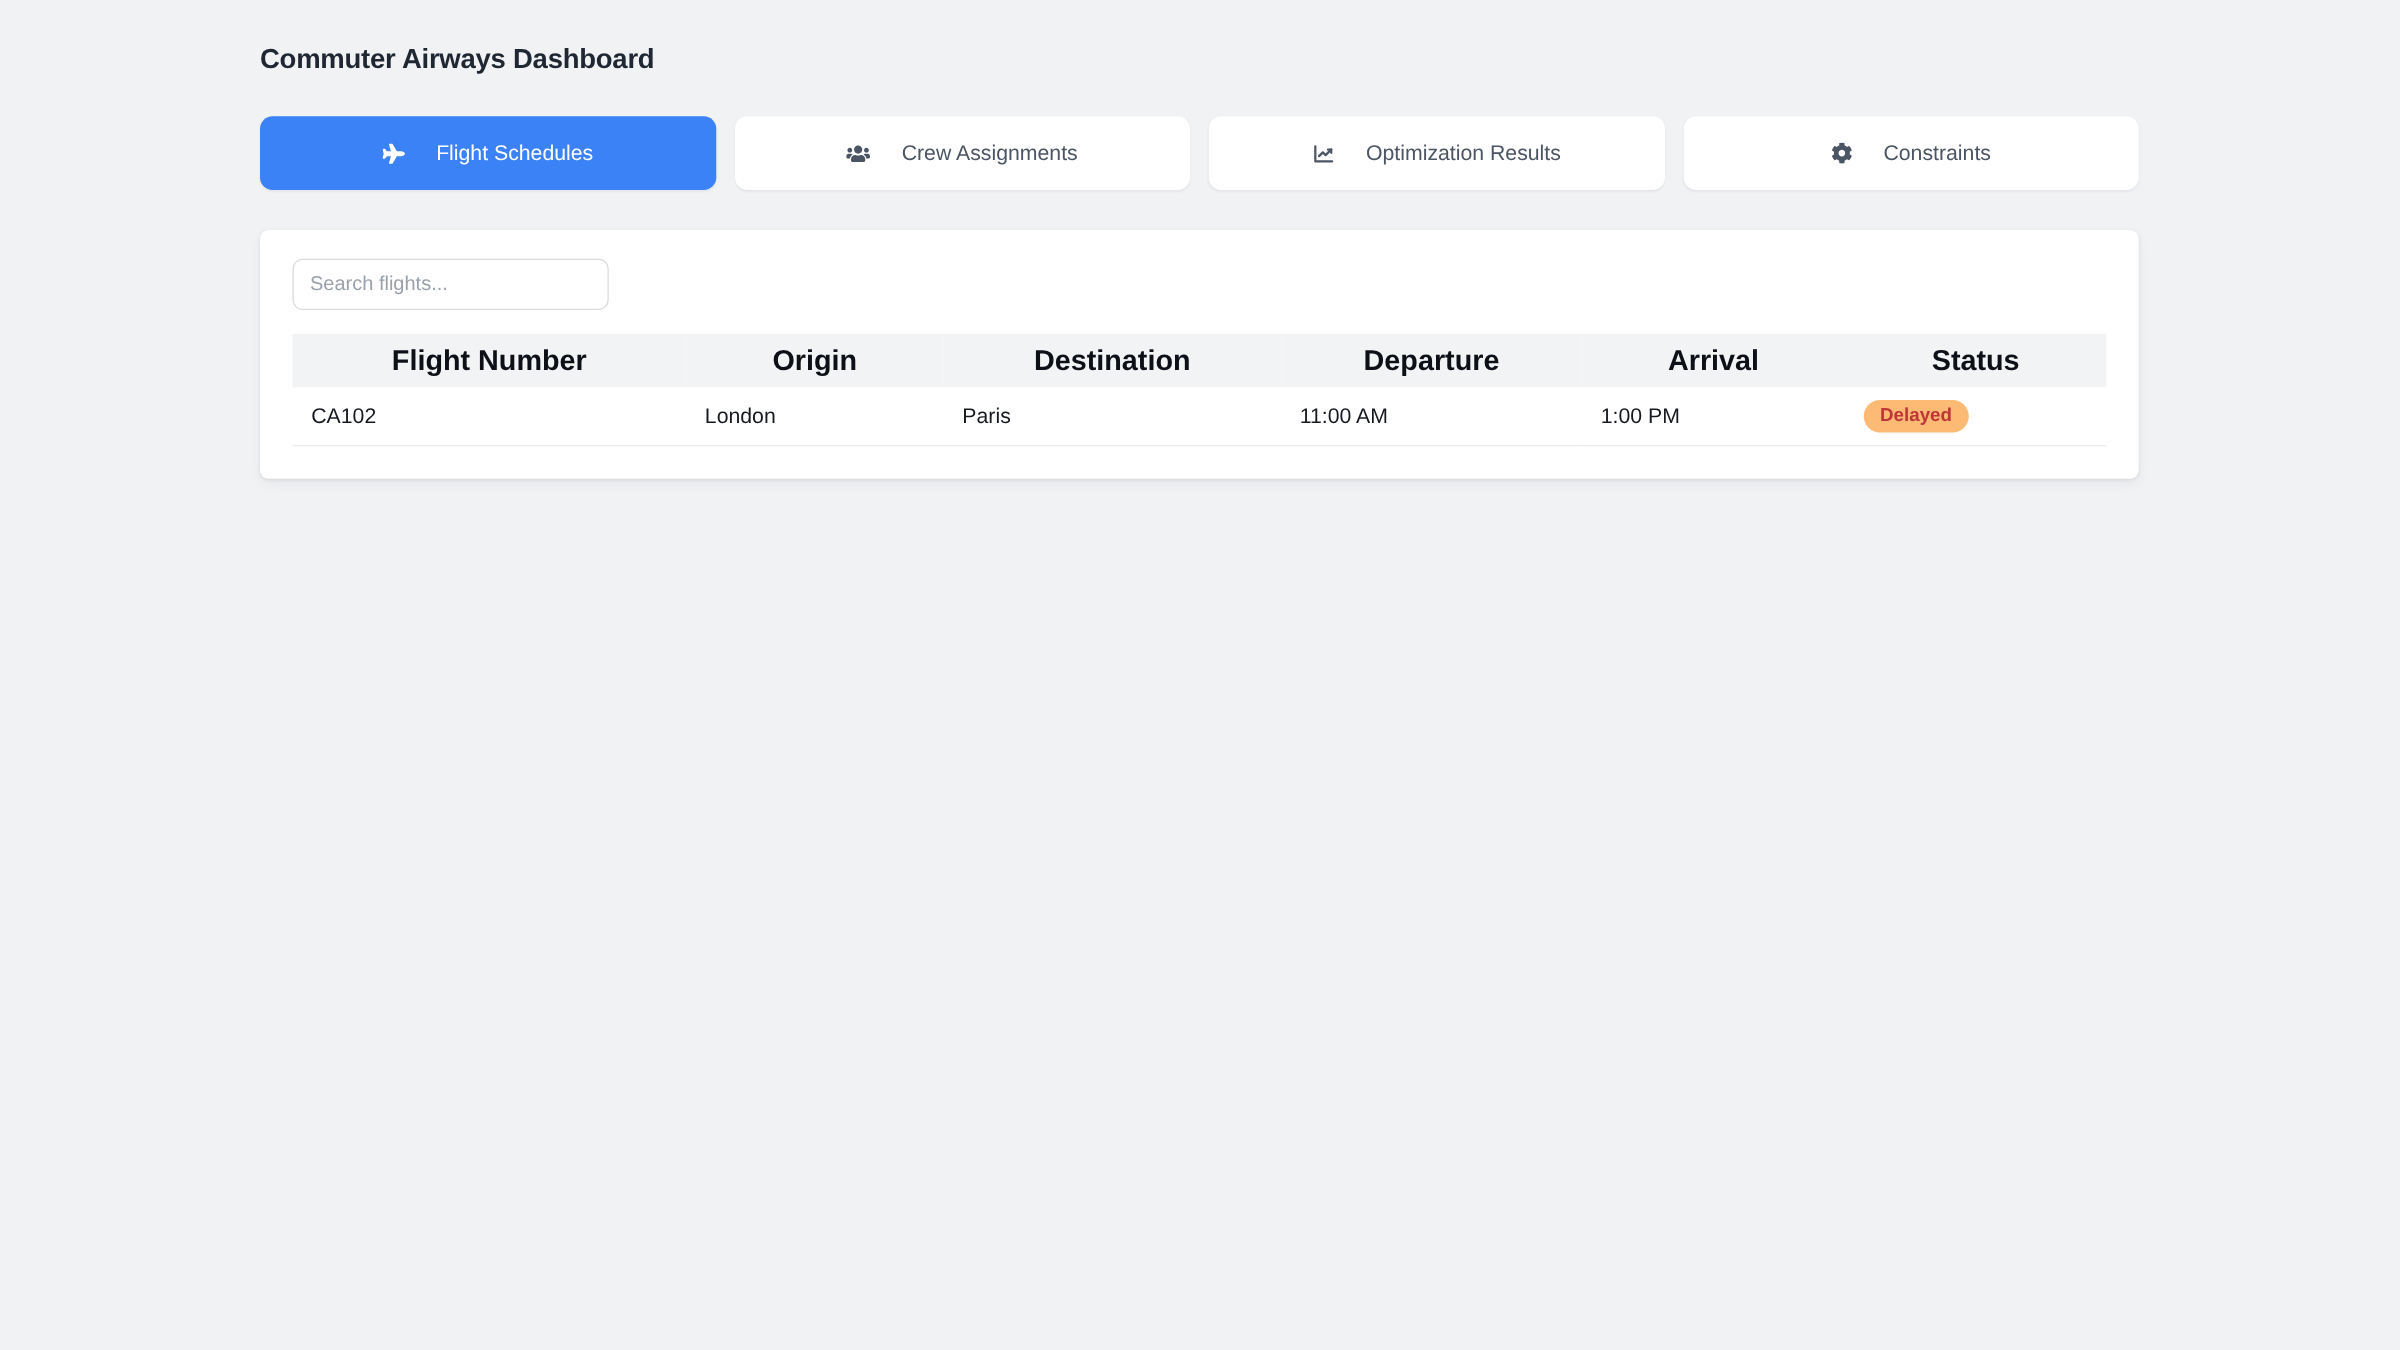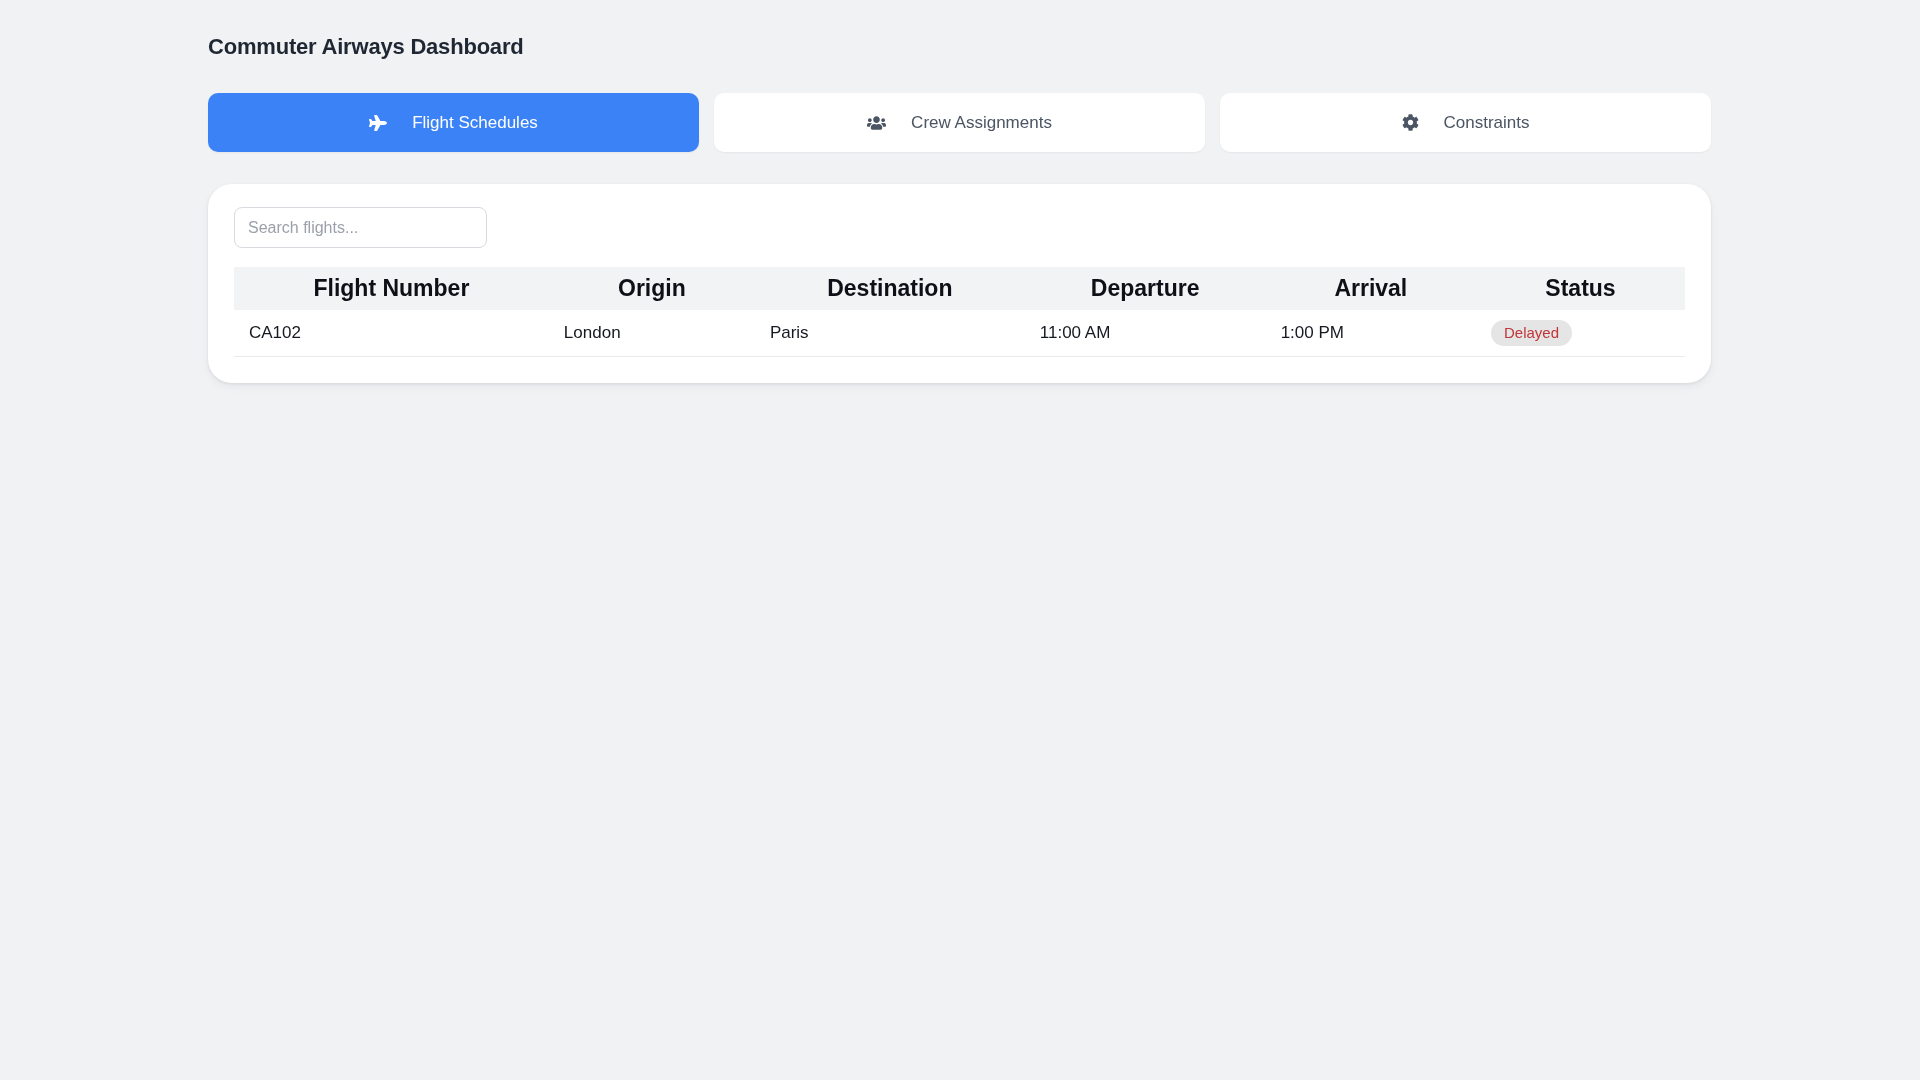--- a/index.html
+++ b/index.html
@@ -45,21 +45,21 @@
     background: #3b82f6;
     color: #ffffff;
   }
   .tab .icon { display: inline-flex; flex: none; }
   .tab .icon svg { display: block; }
 
   
   .card {
     margin-top: 32px;
     background: #ffffff;
-    border-radius: 24px;
+    border-radius: 7px;
     padding: 23px 26px 26px 26px;
     box-shadow: 0 1px 3px rgba(16,24,40,0.08), 0 4px 10px rgba(16,24,40,0.05);
   }
   .search-input {
     width: 253px;
     height: 41px;
     border: 1px solid #d7dade;
     border-radius: 8px;
     padding: 0 13px;
     font-family: "Liberation Sans", sans-serif;
@@ -97,21 +97,21 @@
   }
   .badge {
     display: inline-block;
     border-radius: 999px;
     padding: 4px 13px;
     font-size: 15px;
     line-height: 18px;
     white-space: nowrap;
   }
   .badge.on-time  { background: #dce7df; color: #44504a; }
-  .badge.delayed  { background: #e5e5e5; color: #c03538; }
+  .badge.delayed  { background: #fdba74; color: #c03538; font-weight: bold; }
 </style>
 </head>
 <body>
 
 <div class="app">
 
   <h1 class="page-title">Commuter Airways Dashboard</h1>
 
   <div class="tabs">
 
@@ -126,20 +126,30 @@
 
     <button class="tab">
       <span class="icon">
         <svg width="19" height="16" viewBox="0 0 640 512" fill="currentColor">
             <path d="M96 224c35.3 0 64-28.7 64-64s-28.7-64-64-64-64 28.7-64 64 28.7 64 64 64zm448 0c35.3 0 64-28.7 64-64s-28.7-64-64-64-64 28.7-64 64 28.7 64 64 64zm32 32h-64c-17.6 0-33.5 7.1-45.1 18.6 40.3 22.1 68.9 62 75.1 109.4h66c17.7 0 32-14.3 32-32v-32c0-35.3-28.7-64-64-64zm-256 0c61.9 0 112-50.1 112-112S381.9 32 320 32 208 82.1 208 144s50.1 112 112 112zm76.8 32h-8.3c-20.8 10-43.9 16-68.5 16s-47.6-6-68.5-16h-8.3C179.6 288 128 339.6 128 403.2V432c0 26.5 21.5 48 48 48h288c26.5 0 48-21.5 48-48v-28.8c0-63.6-51.6-115.2-115.2-115.2zm-223.7-13.4C161.5 263.1 145.6 256 128 256H64c-35.3 0-64 28.7-64 64v32c0 17.7 14.3 32 32 32h65.9c6.3-47.4 34.9-87.3 75.2-109.4z"></path>
           </svg>
       </span>
       <span>Crew Assignments</span>
     </button>
 
+    <button class="tab">
+      <span class="icon">
+        <svg width="18" height="18" viewBox="0 0 24 24" fill="none" stroke="currentColor" stroke-width="2.4" stroke-linecap="round" stroke-linejoin="round">
+            <path d="M3 4v16h18"></path>
+            <polyline points="7 14.5 11 10.5 14 13.5 20 7.5"></polyline>
+            <polyline points="16.5 7.5 20 7.5 20 11"></polyline>
+          </svg>
+      </span>
+      <span>Optimization Results</span>
+    </button>
 
     <button class="tab">
       <span class="icon">
         <svg width="17" height="17" viewBox="0 0 512 512" fill="currentColor">
             <path d="M487.4 315.7l-42.6-24.6c4.3-23.2 4.3-47 0-70.2l42.6-24.6c4.9-2.8 7.1-8.6 5.5-14-11.1-35.6-30-67.8-54.7-94.6-3.8-4.1-10-5.1-14.8-2.3L380.8 110c-17.9-15.4-38.5-27.3-60.8-35.1V25.8c0-5.6-3.9-10.5-9.4-11.7-36.7-8.2-74.3-7.8-109.2 0-5.5 1.2-9.4 6.1-9.4 11.7V75c-22.2 7.9-42.8 19.8-60.8 35.1L88.7 85.5c-4.9-2.8-11-1.9-14.8 2.3-24.7 26.7-43.6 58.9-54.7 94.6-1.7 5.4.6 11.2 5.5 14L67.3 221c-4.3 23.2-4.3 47 0 70.2l-42.6 24.6c-4.9 2.8-7.1 8.6-5.5 14 11.1 35.6 30 67.8 54.7 94.6 3.8 4.1 10 5.1 14.8 2.3l42.6-24.6c17.9 15.4 38.5 27.3 60.8 35.1v49.2c0 5.6 3.9 10.5 9.4 11.7 36.7 8.2 74.3 7.8 109.2 0 5.5-1.2 9.4-6.1 9.4-11.7v-49.2c22.2-7.9 42.8-19.8 60.8-35.1l42.6 24.6c4.9 2.8 11 1.9 14.8-2.3 24.7-26.7 43.6-58.9 54.7-94.6 1.5-5.5-.7-11.3-5.6-14.1zM256 336c-44.1 0-80-35.9-80-80s35.9-80 80-80 80 35.9 80 80-35.9 80-80 80z"></path>
           </svg>
       </span>
       <span>Constraints</span>
     </button>
 

